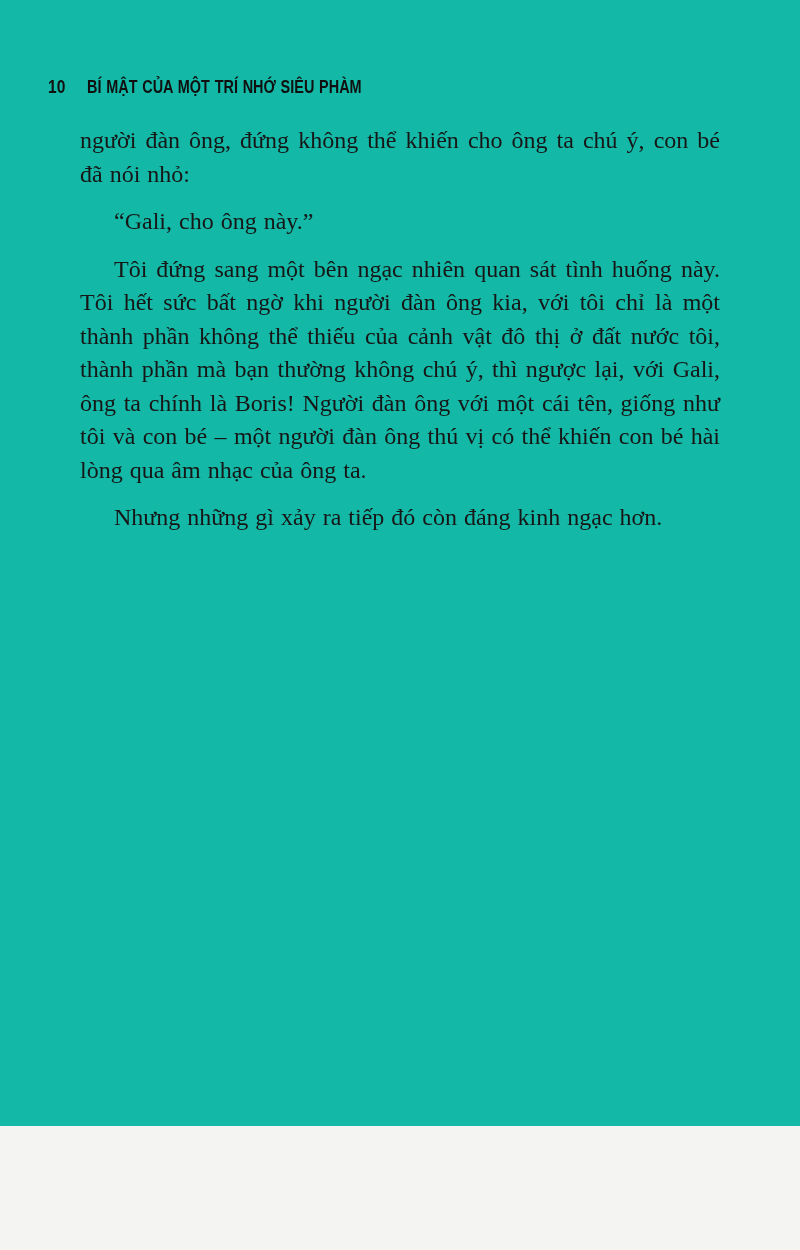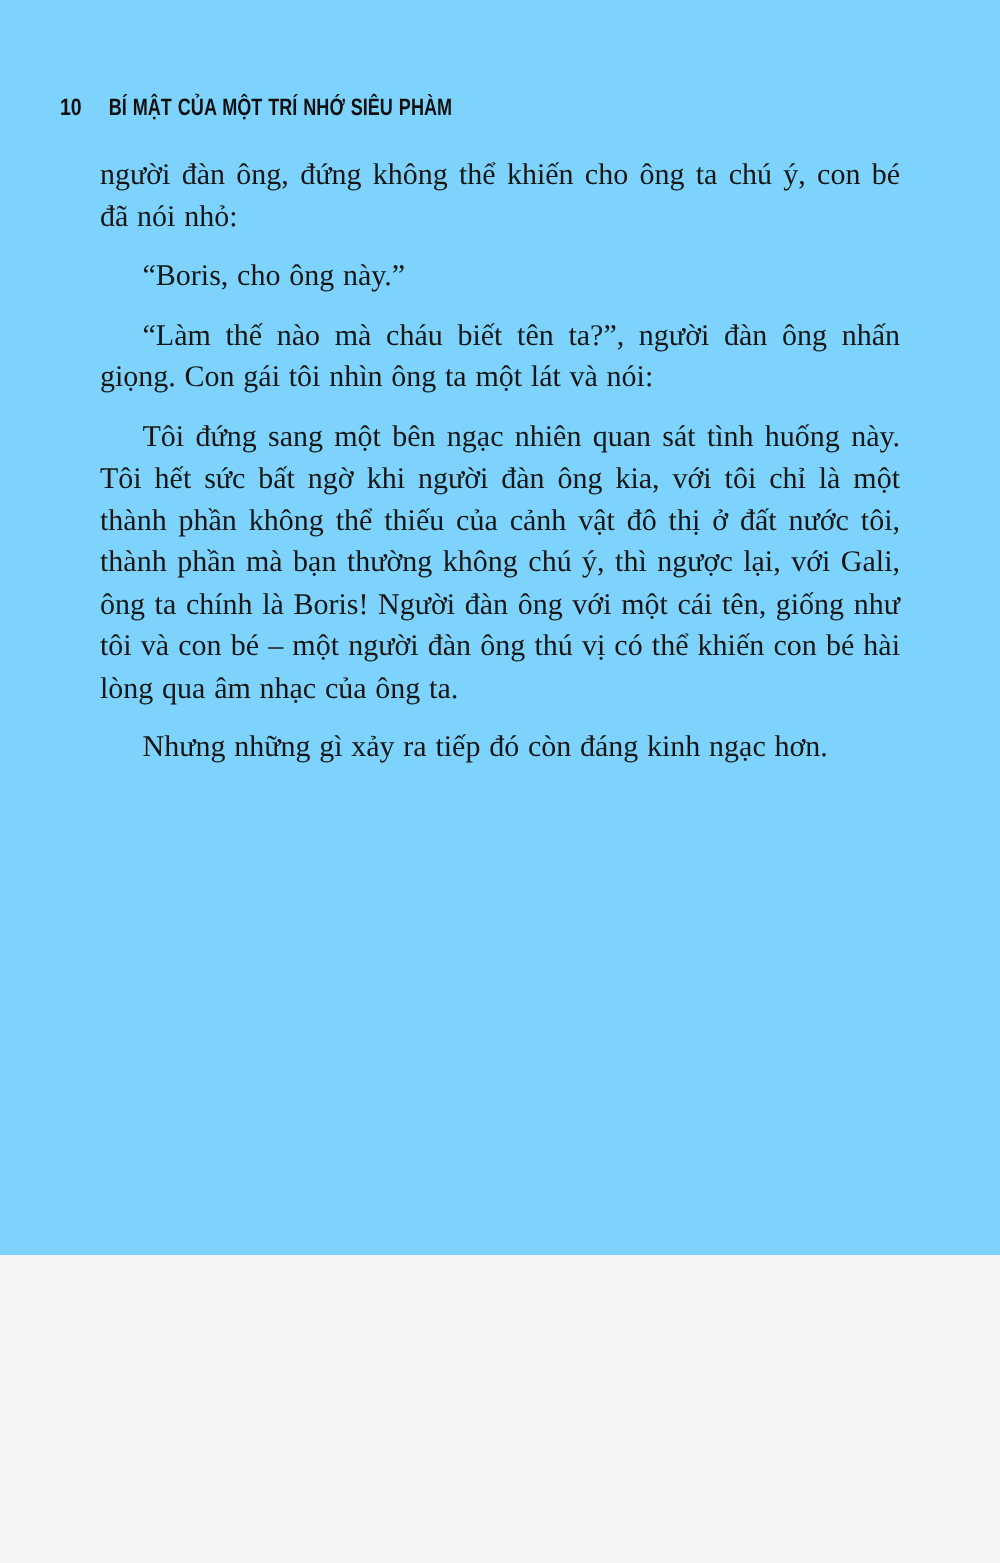--- a/index.html
+++ b/index.html
@@ -7,22 +7,22 @@
     padding: 0;
   }
   body {
     width: 800px;
     height: 1250px;
     background: #f4f4f2;
   }
   .page {
     position: relative;
     width: 800px;
-    height: 1004px;
-    background: #7dd3fc;
+    height: 1126px;
+    background: #14b8a6;
     overflow: hidden;
     color: #141414;
     font-family: "Liberation Serif", "DejaVu Serif", serif;
   }
   .page-header {
     position: absolute;
     left: 48px;
     top: 76px;
     white-space: nowrap;
     font-family: "Liberation Sans", "DejaVu Sans", sans-serif;
@@ -69,19 +69,18 @@
 <body>
 
 <div class="page">
 
   <div class="page-header">
     <span class="page-number">10</span><span class="running-title">BÍ MẬT CỦA MỘT TRÍ NHỚ SIÊU PHÀM</span>
   </div>
 
   <div class="body-text">
     <p class="noindent">người đàn ông, đứng không thể khiến cho ông ta chú ý, con bé đã nói nhỏ:</p>
-    <p>“Boris, cho ông này.”</p>
-    <p>“Làm thế nào mà cháu biết tên ta?”, người đàn ông nhấn giọng. Con gái tôi nhìn ông ta một lát và nói:</p>
+    <p>“Gali, cho ông này.”</p>
     <p>Tôi đứng sang một bên ngạc nhiên quan sát tình huống này. Tôi hết sức bất ngờ khi người đàn ông kia, với tôi chỉ là một thành phần không thể thiếu của cảnh vật đô thị ở đất nước tôi, thành phần mà bạn thường không chú ý, thì ngược lại, với Gali, ông ta chính là Boris! Người đàn ông với một cái tên, giống như tôi và con bé – một người đàn ông thú vị có thể khiến con bé hài lòng qua âm nhạc của ông ta.</p>
     <p>Nhưng những gì xảy ra tiếp đó còn đáng kinh ngạc hơn.</p>
   </div>
 
 </div>
 
 </body></html>

